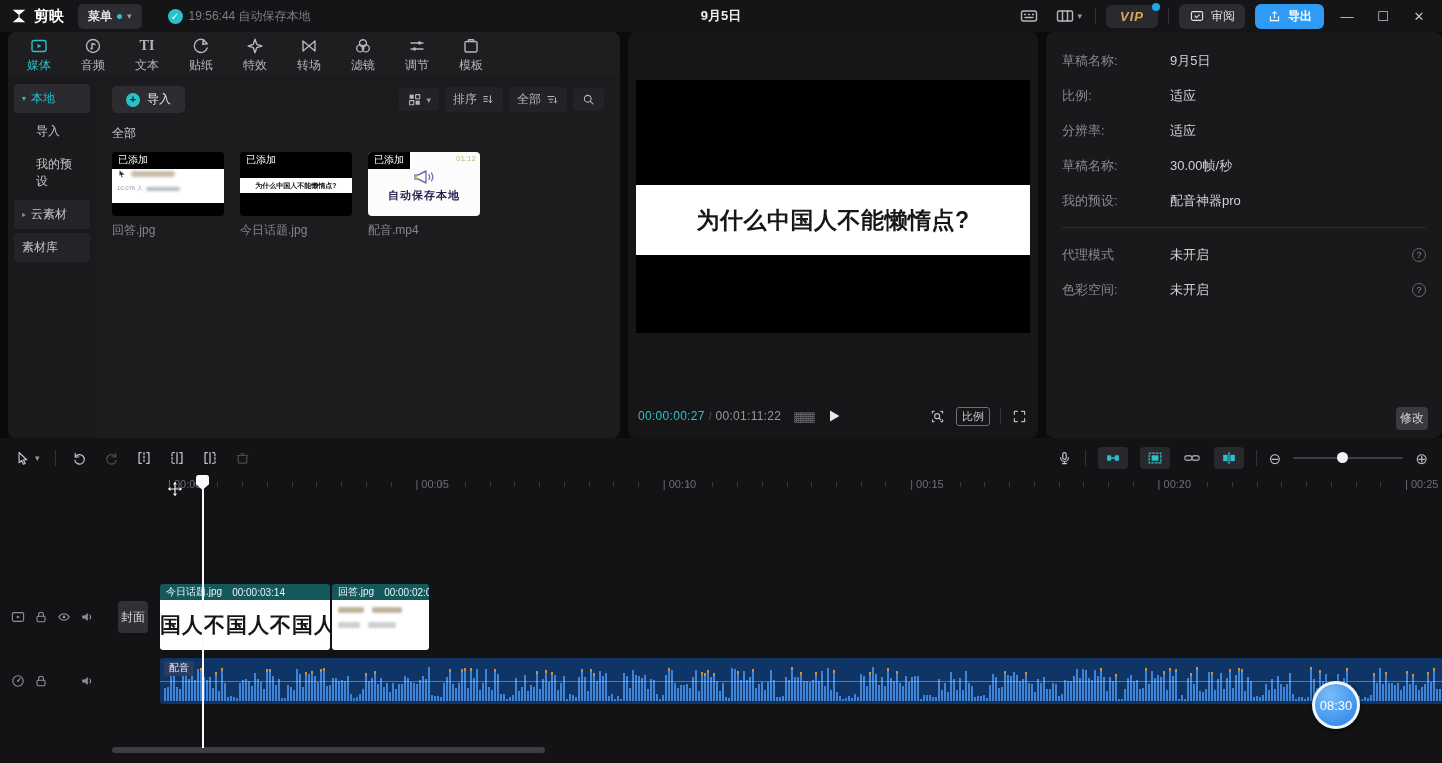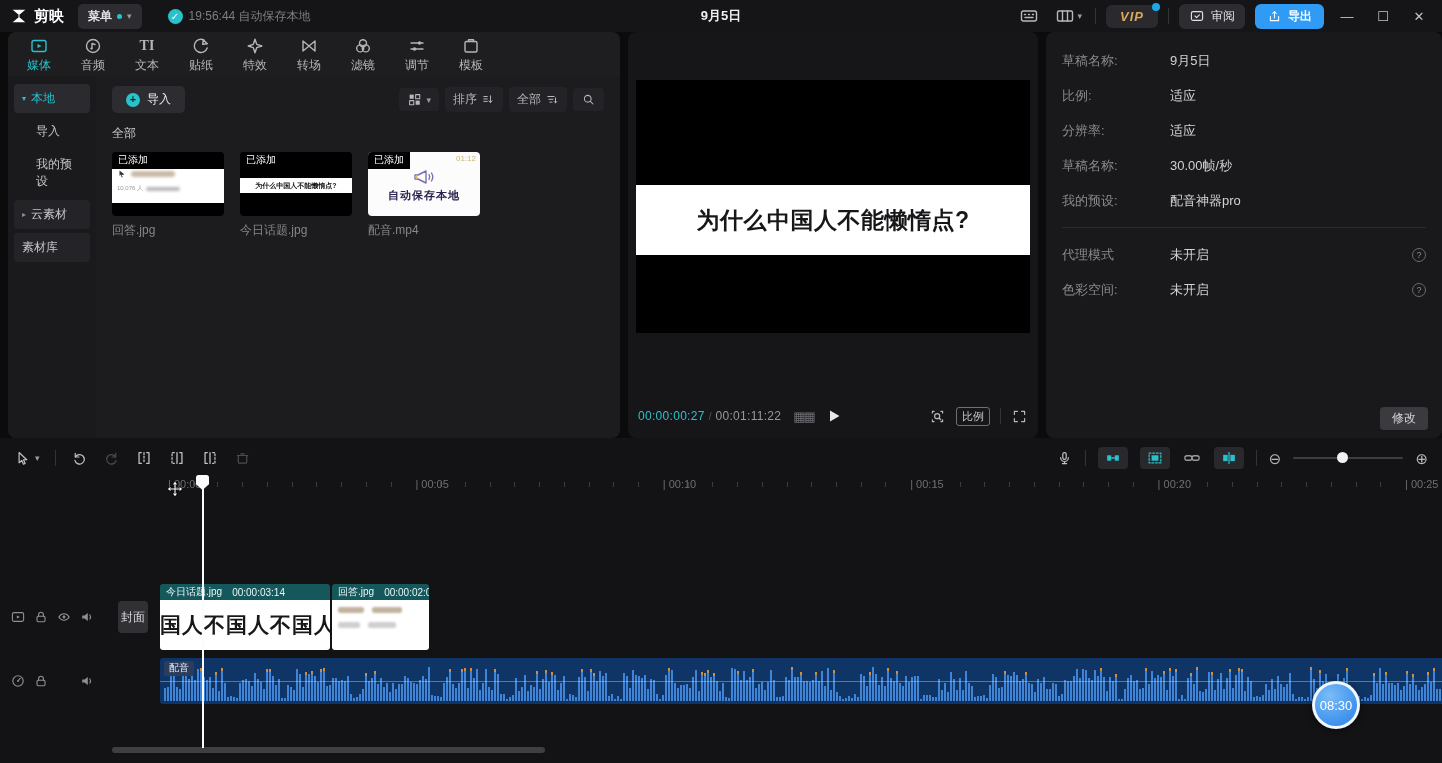--- a/index.html
+++ b/index.html
@@ -107,21 +107,21 @@
   .blur-blob{margin-left:auto;margin-right:56px;width:132px;height:13px;border-radius:8px;
     background:#f2f2f4;opacity:.93;filter:blur(4px)}
   .params-body{padding:20px 16px 0;font-size:13px}
   .prow{display:flex;margin-bottom:17px;align-items:center}
   .plabel{width:108px;flex:none;color:#8a8a8f}
   .pvalue{color:#d2d2d6}
   .pdivider{border-top:1px solid #2b2b2f;margin:4px 0 18px}
   .help{margin-left:auto;width:14px;height:14px;border:1px solid #6a6a6f;border-radius:50%;
     color:#8a8a8f;font-size:9px;line-height:13px;text-align:center}
   .btn-modify{position:absolute;right:14px;bottom:8px;background:#3a3a3f;border-radius:4px;
-    padding:3px 12px;font-size:12px;color:#d6d6da}
+    padding:3px 4px;font-size:12px;color:#d6d6da}
 
   
   .timeline{position:absolute;top:438px;left:0;right:0;bottom:0;background:#131316}
   .tl-toolbar{position:absolute;top:6px;left:0;right:0;height:28px;display:flex;align-items:center;
     padding:0 14px;color:#c3c3c7}
   .tlt-left{display:flex;align-items:center;gap:15px}
   .dim{opacity:.32}
   .tlt-right{margin-left:auto;display:flex;align-items:center;gap:12px}
   .cy-btn{width:30px;height:22px;background:#28282d;border-radius:4px;display:flex;
     align-items:center;justify-content:center;color:var(--accent-cyan,#29c2cc)}

